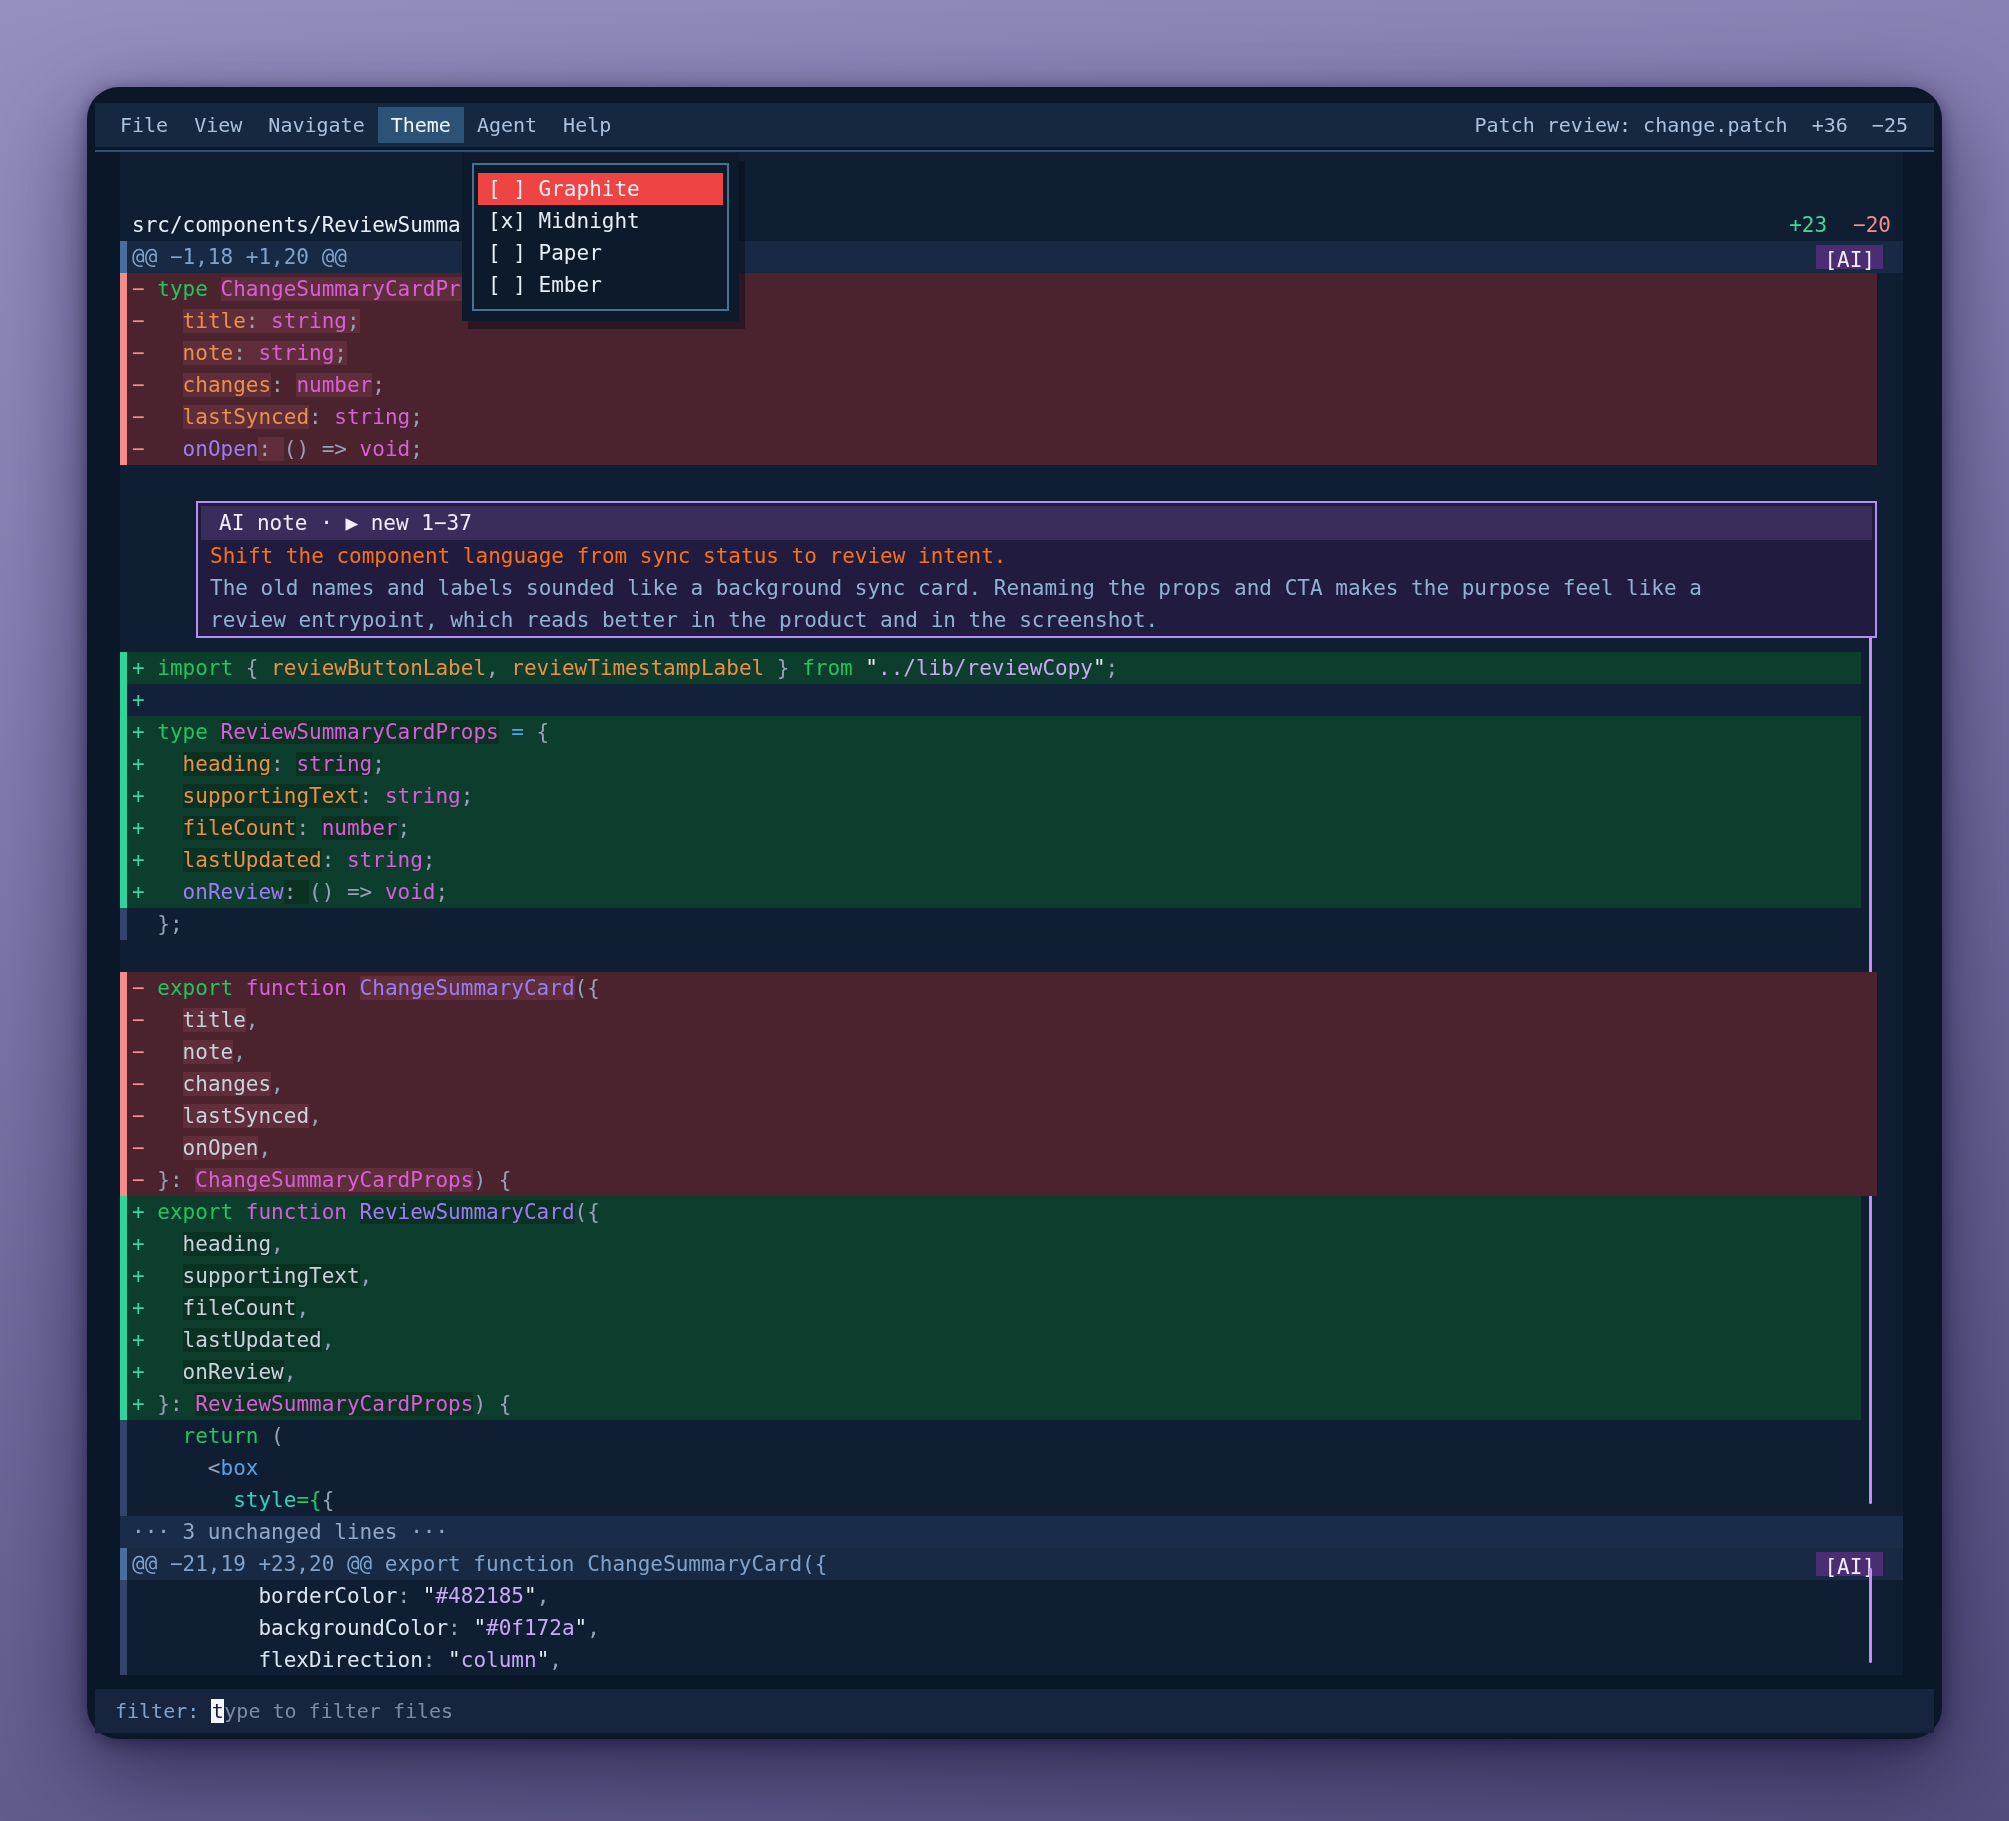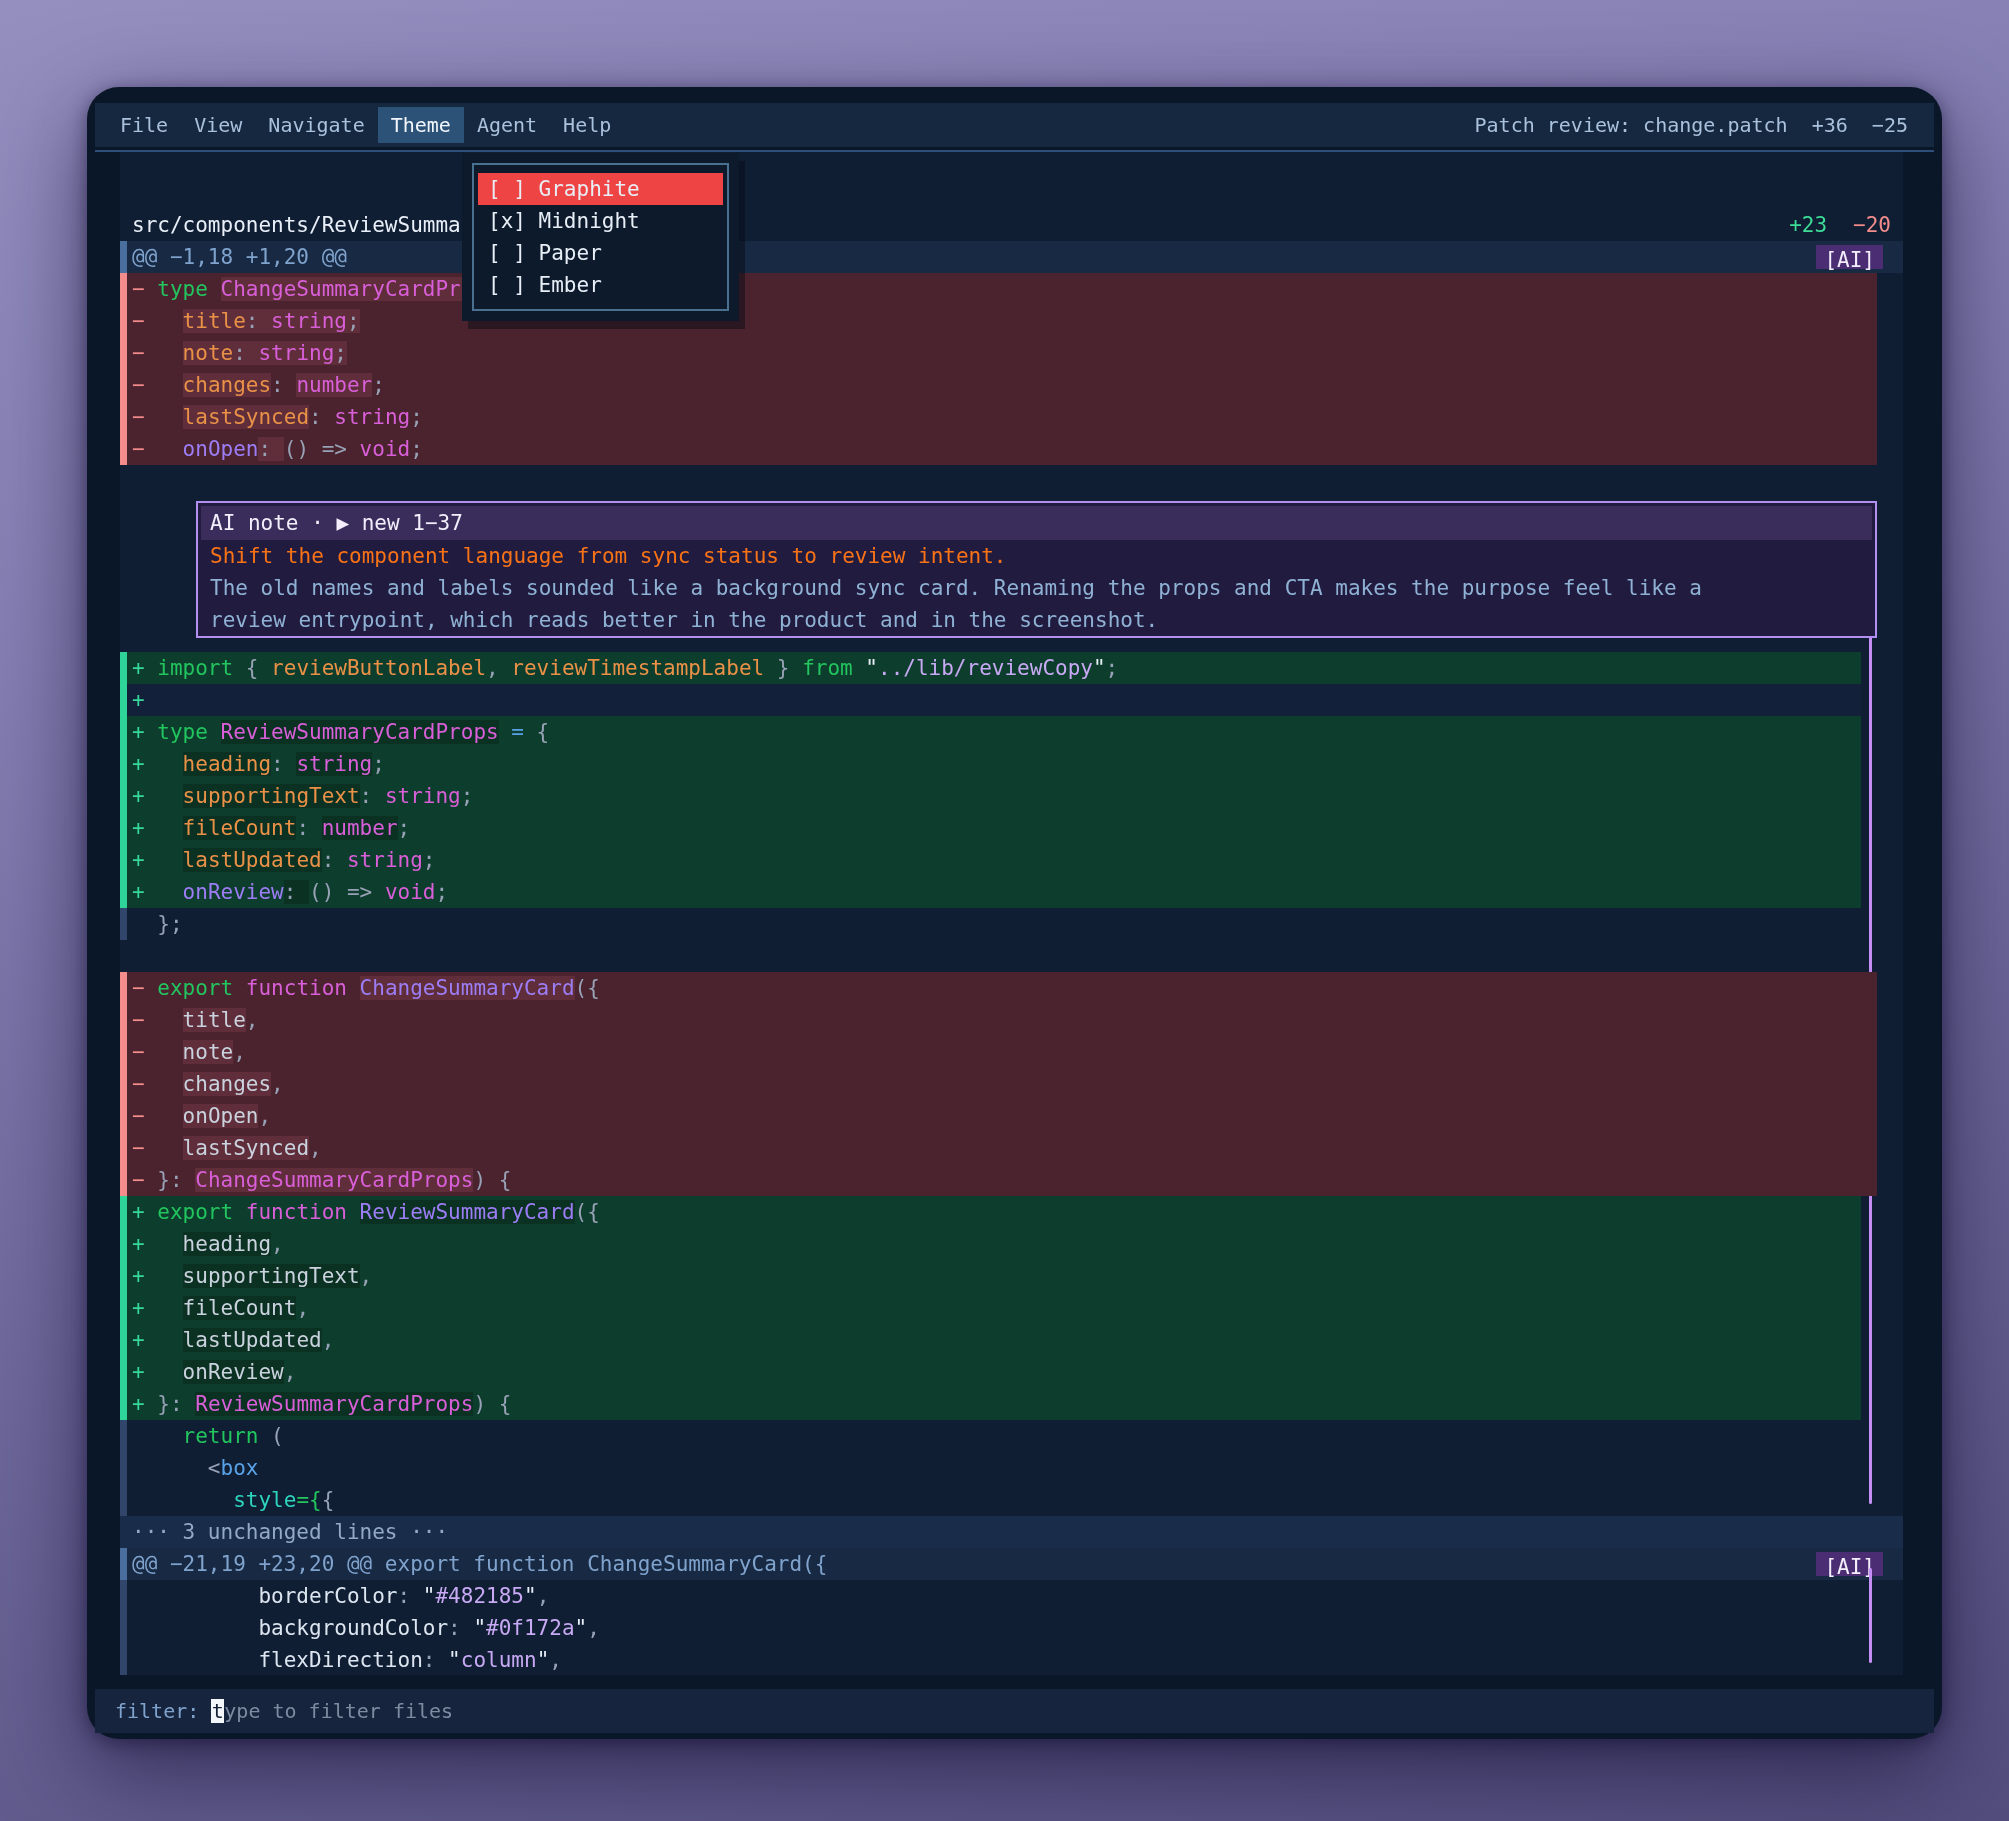--- a/index.html
+++ b/index.html
@@ -57,21 +57,21 @@
     margin-left:auto; margin-right:20px; align-self:center;
     background:#4a2d73; color:#f3edfc; padding:0 8px; height:24px; line-height:30px;
   }
   
   .note {
     position:relative; z-index:3; margin-left:76px; width:1681px; height:137px;
     border:2px solid #b48ff2; background:#221b40;
   }
   .note-header {
     margin:3px 3px 0 3px; background:#3a2d5c; height:34px; line-height:34px;
-    color:#f2eefb; font-size:21px; padding-left:9px; white-space:pre;
+    color:#f2eefb; font-size:21px; padding-left:18px; white-space:pre;
   }
   .note-line { font-size:21px; line-height:32px; padding-left:12px; white-space:pre; color:#8fb2d4; }
   .note-line.first { color:#f97316; }
   
   .vline { position:absolute; left:1749px; width:3px; background:#c48ff5; z-index:1; border-radius:2px; }
   .vline.seg1 { top:483px; height:869px; }
   .vline.seg2 { top:1416px; height:95px; }
   
   .filterbar {
     position:absolute; left:8px; top:1602px; width:1839px; height:44px;
@@ -136,22 +136,22 @@
       <div class="row row-add"><div class="strip"></div><div class="code"><span class="tk tk-mka">+ </span><span class="tk tk-gy">  </span><span class="tk tk-or wb">supportingText</span><span class="tk tk-gy">: </span><span class="tk tk-mg">string</span><span class="tk tk-gy">;</span></div></div>
       <div class="row row-add"><div class="strip"></div><div class="code"><span class="tk tk-mka">+ </span><span class="tk tk-gy">  </span><span class="tk tk-or wb">fileCount</span><span class="tk tk-gy">: </span><span class="tk tk-mg wb">number</span><span class="tk tk-gy">;</span></div></div>
       <div class="row row-add"><div class="strip"></div><div class="code"><span class="tk tk-mka">+ </span><span class="tk tk-gy">  </span><span class="tk tk-or wb">lastUpdated</span><span class="tk tk-gy">: </span><span class="tk tk-mg">string</span><span class="tk tk-gy">;</span></div></div>
       <div class="row row-add"><div class="strip"></div><div class="code"><span class="tk tk-mka">+ </span><span class="tk tk-gy">  </span><span class="tk tk-vi">onReview</span><span class="tk tk-gy wb">: </span><span class="tk tk-gy">() =&gt; </span><span class="tk tk-mg">void</span><span class="tk tk-gy">;</span></div></div>
       <div class="row row-ctx"><div class="strip"></div><div class="code"><span class="tk tk-gy">  };</span></div></div>
       <div class="row-spacer" style="height: 32px;"></div>
       <div class="row row-del"><div class="strip"></div><div class="code"><span class="tk tk-mkd">− </span><span class="tk tk-kw">export </span><span class="tk tk-mg">function </span><span class="tk tk-vi wb">ChangeSummaryCard</span><span class="tk tk-gy">({</span></div></div>
       <div class="row row-del"><div class="strip"></div><div class="code"><span class="tk tk-mkd">− </span><span class="tk tk-gy">  </span><span class="tk tk-pr wb">title</span><span class="tk tk-gy">,</span></div></div>
       <div class="row row-del"><div class="strip"></div><div class="code"><span class="tk tk-mkd">− </span><span class="tk tk-gy">  </span><span class="tk tk-pr wb">note</span><span class="tk tk-gy">,</span></div></div>
       <div class="row row-del"><div class="strip"></div><div class="code"><span class="tk tk-mkd">− </span><span class="tk tk-gy">  </span><span class="tk tk-pr wb">changes</span><span class="tk tk-gy">,</span></div></div>
+      <div class="row row-del"><div class="strip"></div><div class="code"><span class="tk tk-mkd">− </span><span class="tk tk-gy">  </span><span class="tk tk-pr wb">lastSynced</span><span class="tk tk-gy">,</span></div></div>
       <div class="row row-del"><div class="strip"></div><div class="code"><span class="tk tk-mkd">− </span><span class="tk tk-gy">  </span><span class="tk tk-pr wb">onOpen</span><span class="tk tk-gy">,</span></div></div>
-      <div class="row row-del"><div class="strip"></div><div class="code"><span class="tk tk-mkd">− </span><span class="tk tk-gy">  </span><span class="tk tk-pr wb">lastSynced</span><span class="tk tk-gy">,</span></div></div>
       <div class="row row-del"><div class="strip"></div><div class="code"><span class="tk tk-mkd">− </span><span class="tk tk-gy">}: </span><span class="tk tk-mg wb">ChangeSummaryCardProps</span><span class="tk tk-gy">) {</span></div></div>
       <div class="row row-add"><div class="strip"></div><div class="code"><span class="tk tk-mka">+ </span><span class="tk tk-kw">export </span><span class="tk tk-mg">function </span><span class="tk tk-vi wb">ReviewSummaryCard</span><span class="tk tk-gy">({</span></div></div>
       <div class="row row-add"><div class="strip"></div><div class="code"><span class="tk tk-mka">+ </span><span class="tk tk-gy">  </span><span class="tk tk-pr wb">heading</span><span class="tk tk-gy">,</span></div></div>
       <div class="row row-add"><div class="strip"></div><div class="code"><span class="tk tk-mka">+ </span><span class="tk tk-gy">  </span><span class="tk tk-pr wb">supportingText</span><span class="tk tk-gy">,</span></div></div>
       <div class="row row-add"><div class="strip"></div><div class="code"><span class="tk tk-mka">+ </span><span class="tk tk-gy">  </span><span class="tk tk-pr wb">fileCount</span><span class="tk tk-gy">,</span></div></div>
       <div class="row row-add"><div class="strip"></div><div class="code"><span class="tk tk-mka">+ </span><span class="tk tk-gy">  </span><span class="tk tk-pr wb">lastUpdated</span><span class="tk tk-gy">,</span></div></div>
       <div class="row row-add"><div class="strip"></div><div class="code"><span class="tk tk-mka">+ </span><span class="tk tk-gy">  </span><span class="tk tk-pr wb">onReview</span><span class="tk tk-gy">,</span></div></div>
       <div class="row row-add"><div class="strip"></div><div class="code"><span class="tk tk-mka">+ </span><span class="tk tk-gy">}: </span><span class="tk tk-mg wb">ReviewSummaryCardProps</span><span class="tk tk-gy">) {</span></div></div>
       <div class="row row-ctx"><div class="strip"></div><div class="code"><span class="tk tk-gy">    </span><span class="tk tk-kw">return</span><span class="tk tk-gy"> (</span></div></div>
       <div class="row row-ctx"><div class="strip"></div><div class="code"><span class="tk tk-gy">      &lt;</span><span class="tk tk-bl">box</span></div></div>

